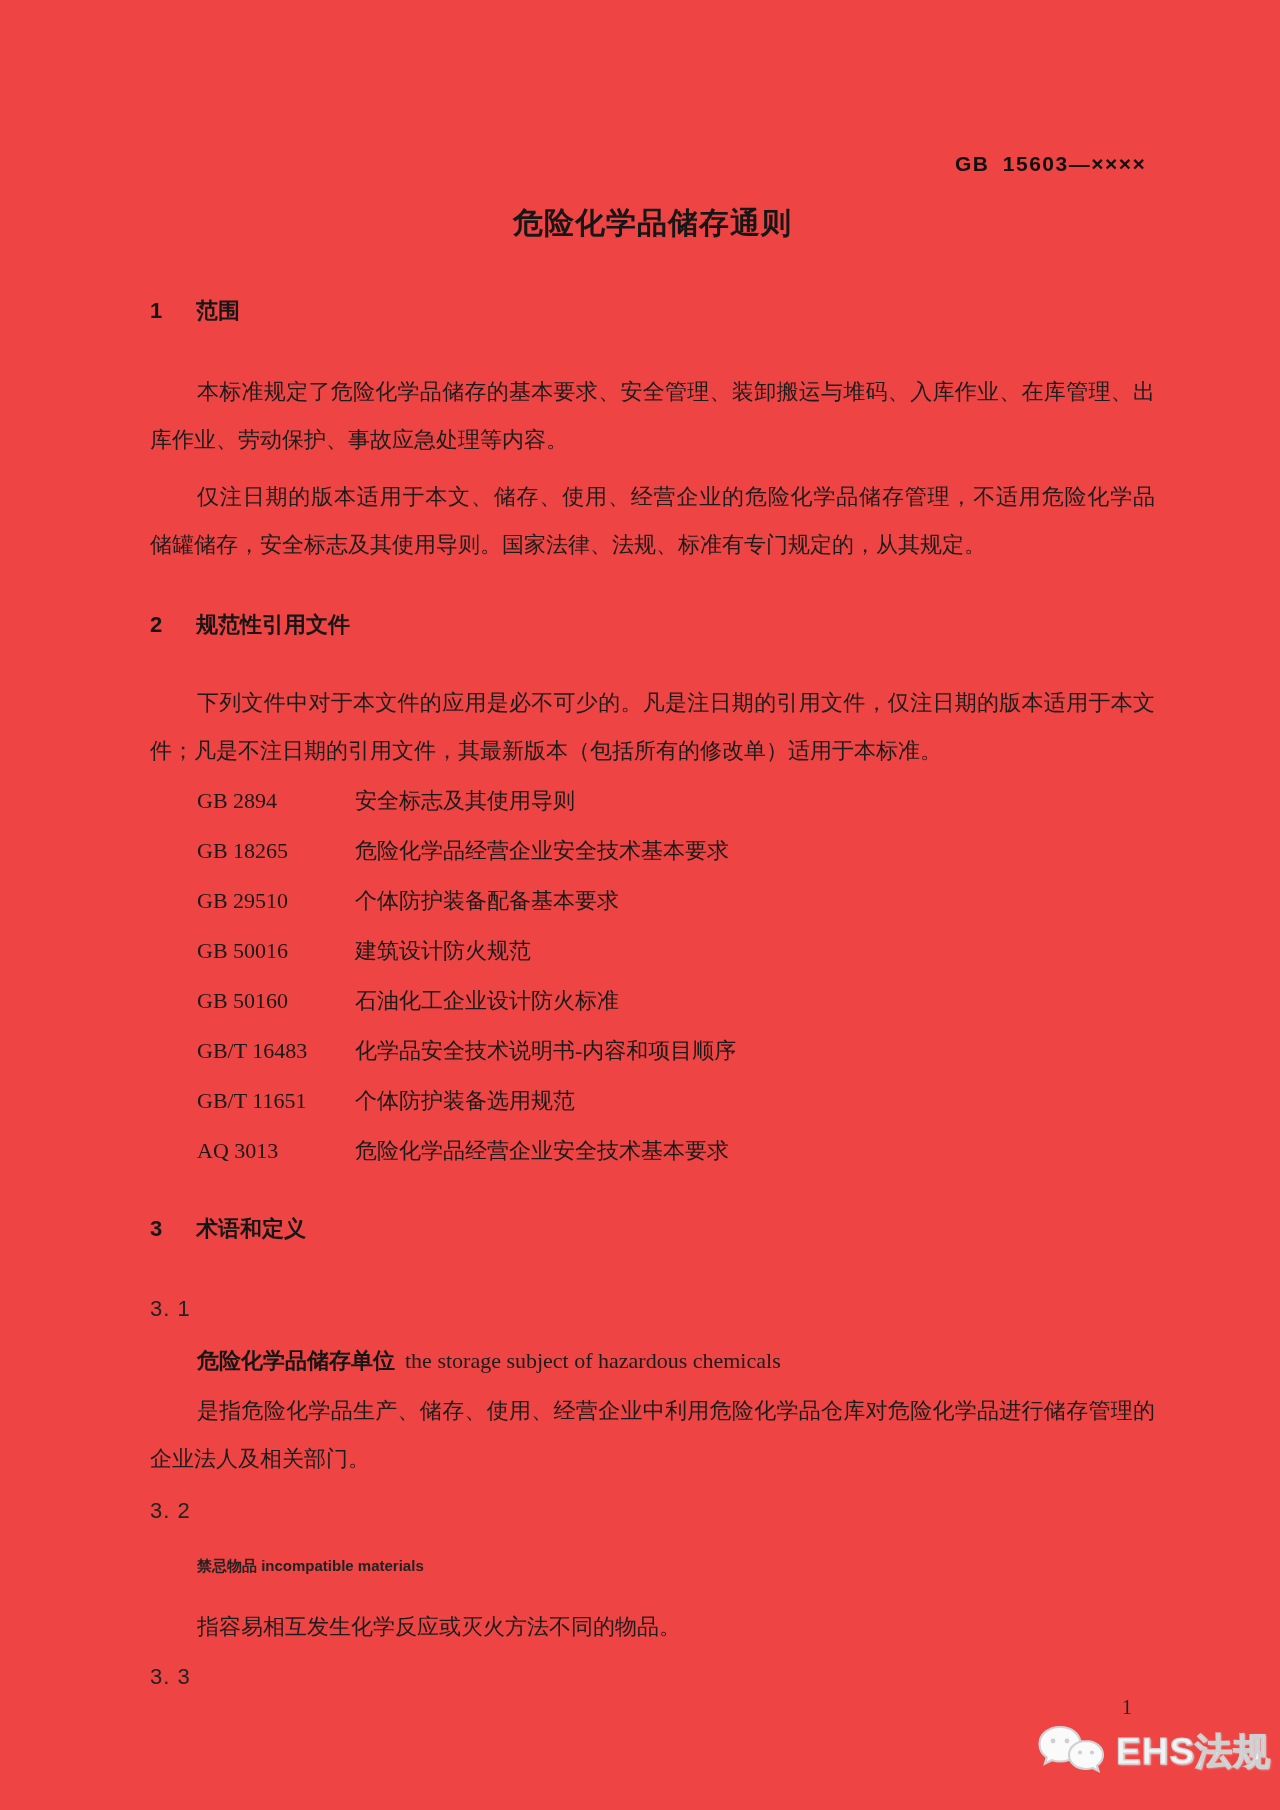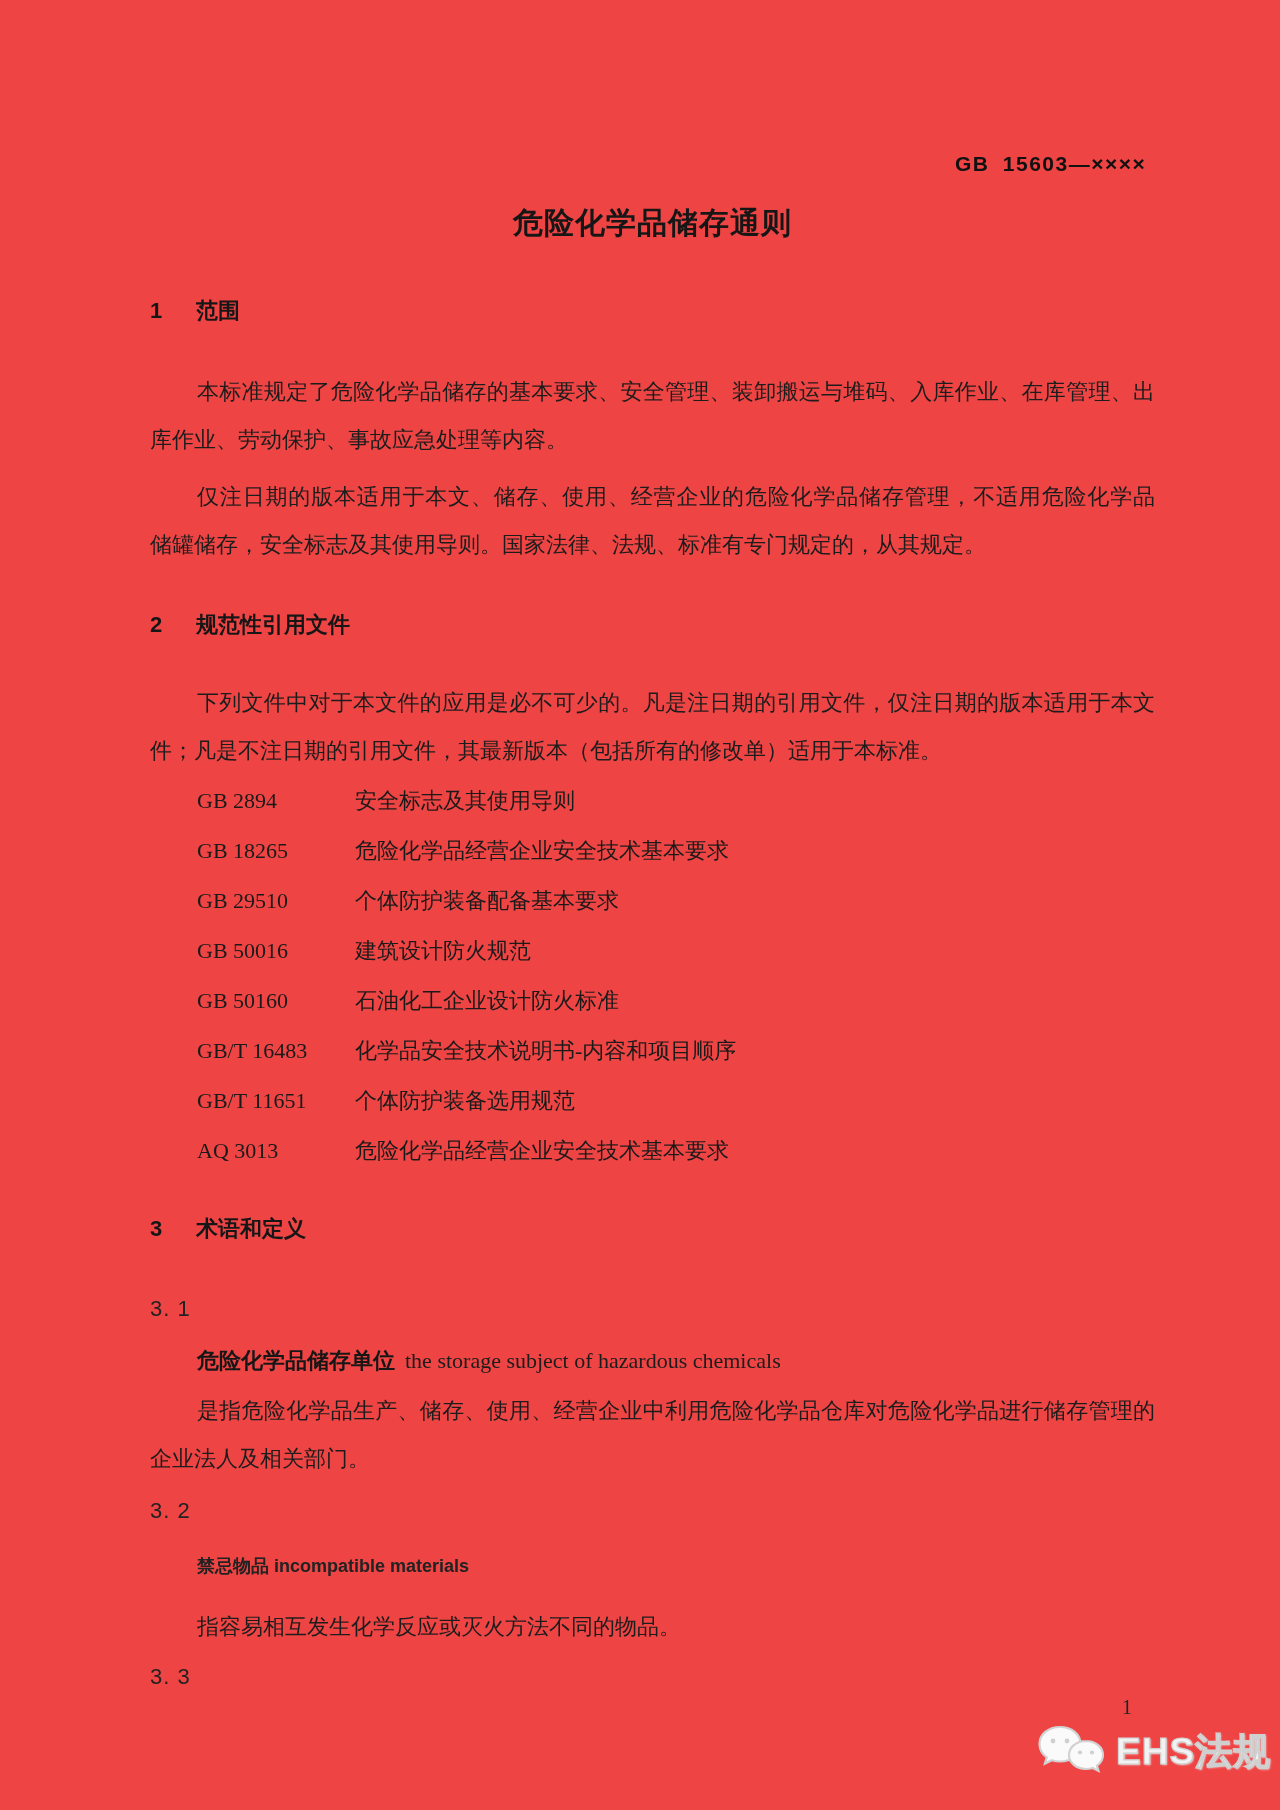--- a/index.html
+++ b/index.html
@@ -48,21 +48,21 @@
   }
   
   .term-line { position:absolute; left:197px; line-height:30px; white-space:nowrap; }
   .term-zh {
     font-family:"Liberation Sans", sans-serif; font-weight:bold;
     font-size:22px; color:#161616;
   }
   .term-en-serif { font-size:22px; font-family:"Liberation Serif", serif; margin-left:10px; color:#1c1c1c; }
   .term-modern {
     font-family:"Liberation Sans", sans-serif; font-weight:600;
-    font-size:18px; color:#222; line-height:32px;
+    font-size:15px; color:#222; line-height:32px;
   }
   
   .page-num { position:absolute; left:1122px; top:1694px; font-size:20px; line-height:26px; color:#222; }
   .watermark {
     position:absolute; left:1036px; top:1722px; height:60px;
     display:flex; align-items:center; gap:4px;
   }
   .wm-text {
     font-family:"Liberation Sans", sans-serif; font-weight:bold; font-size:37px;
     color:#f2f2f2; -webkit-text-stroke:1.2px #cfcfcf;

